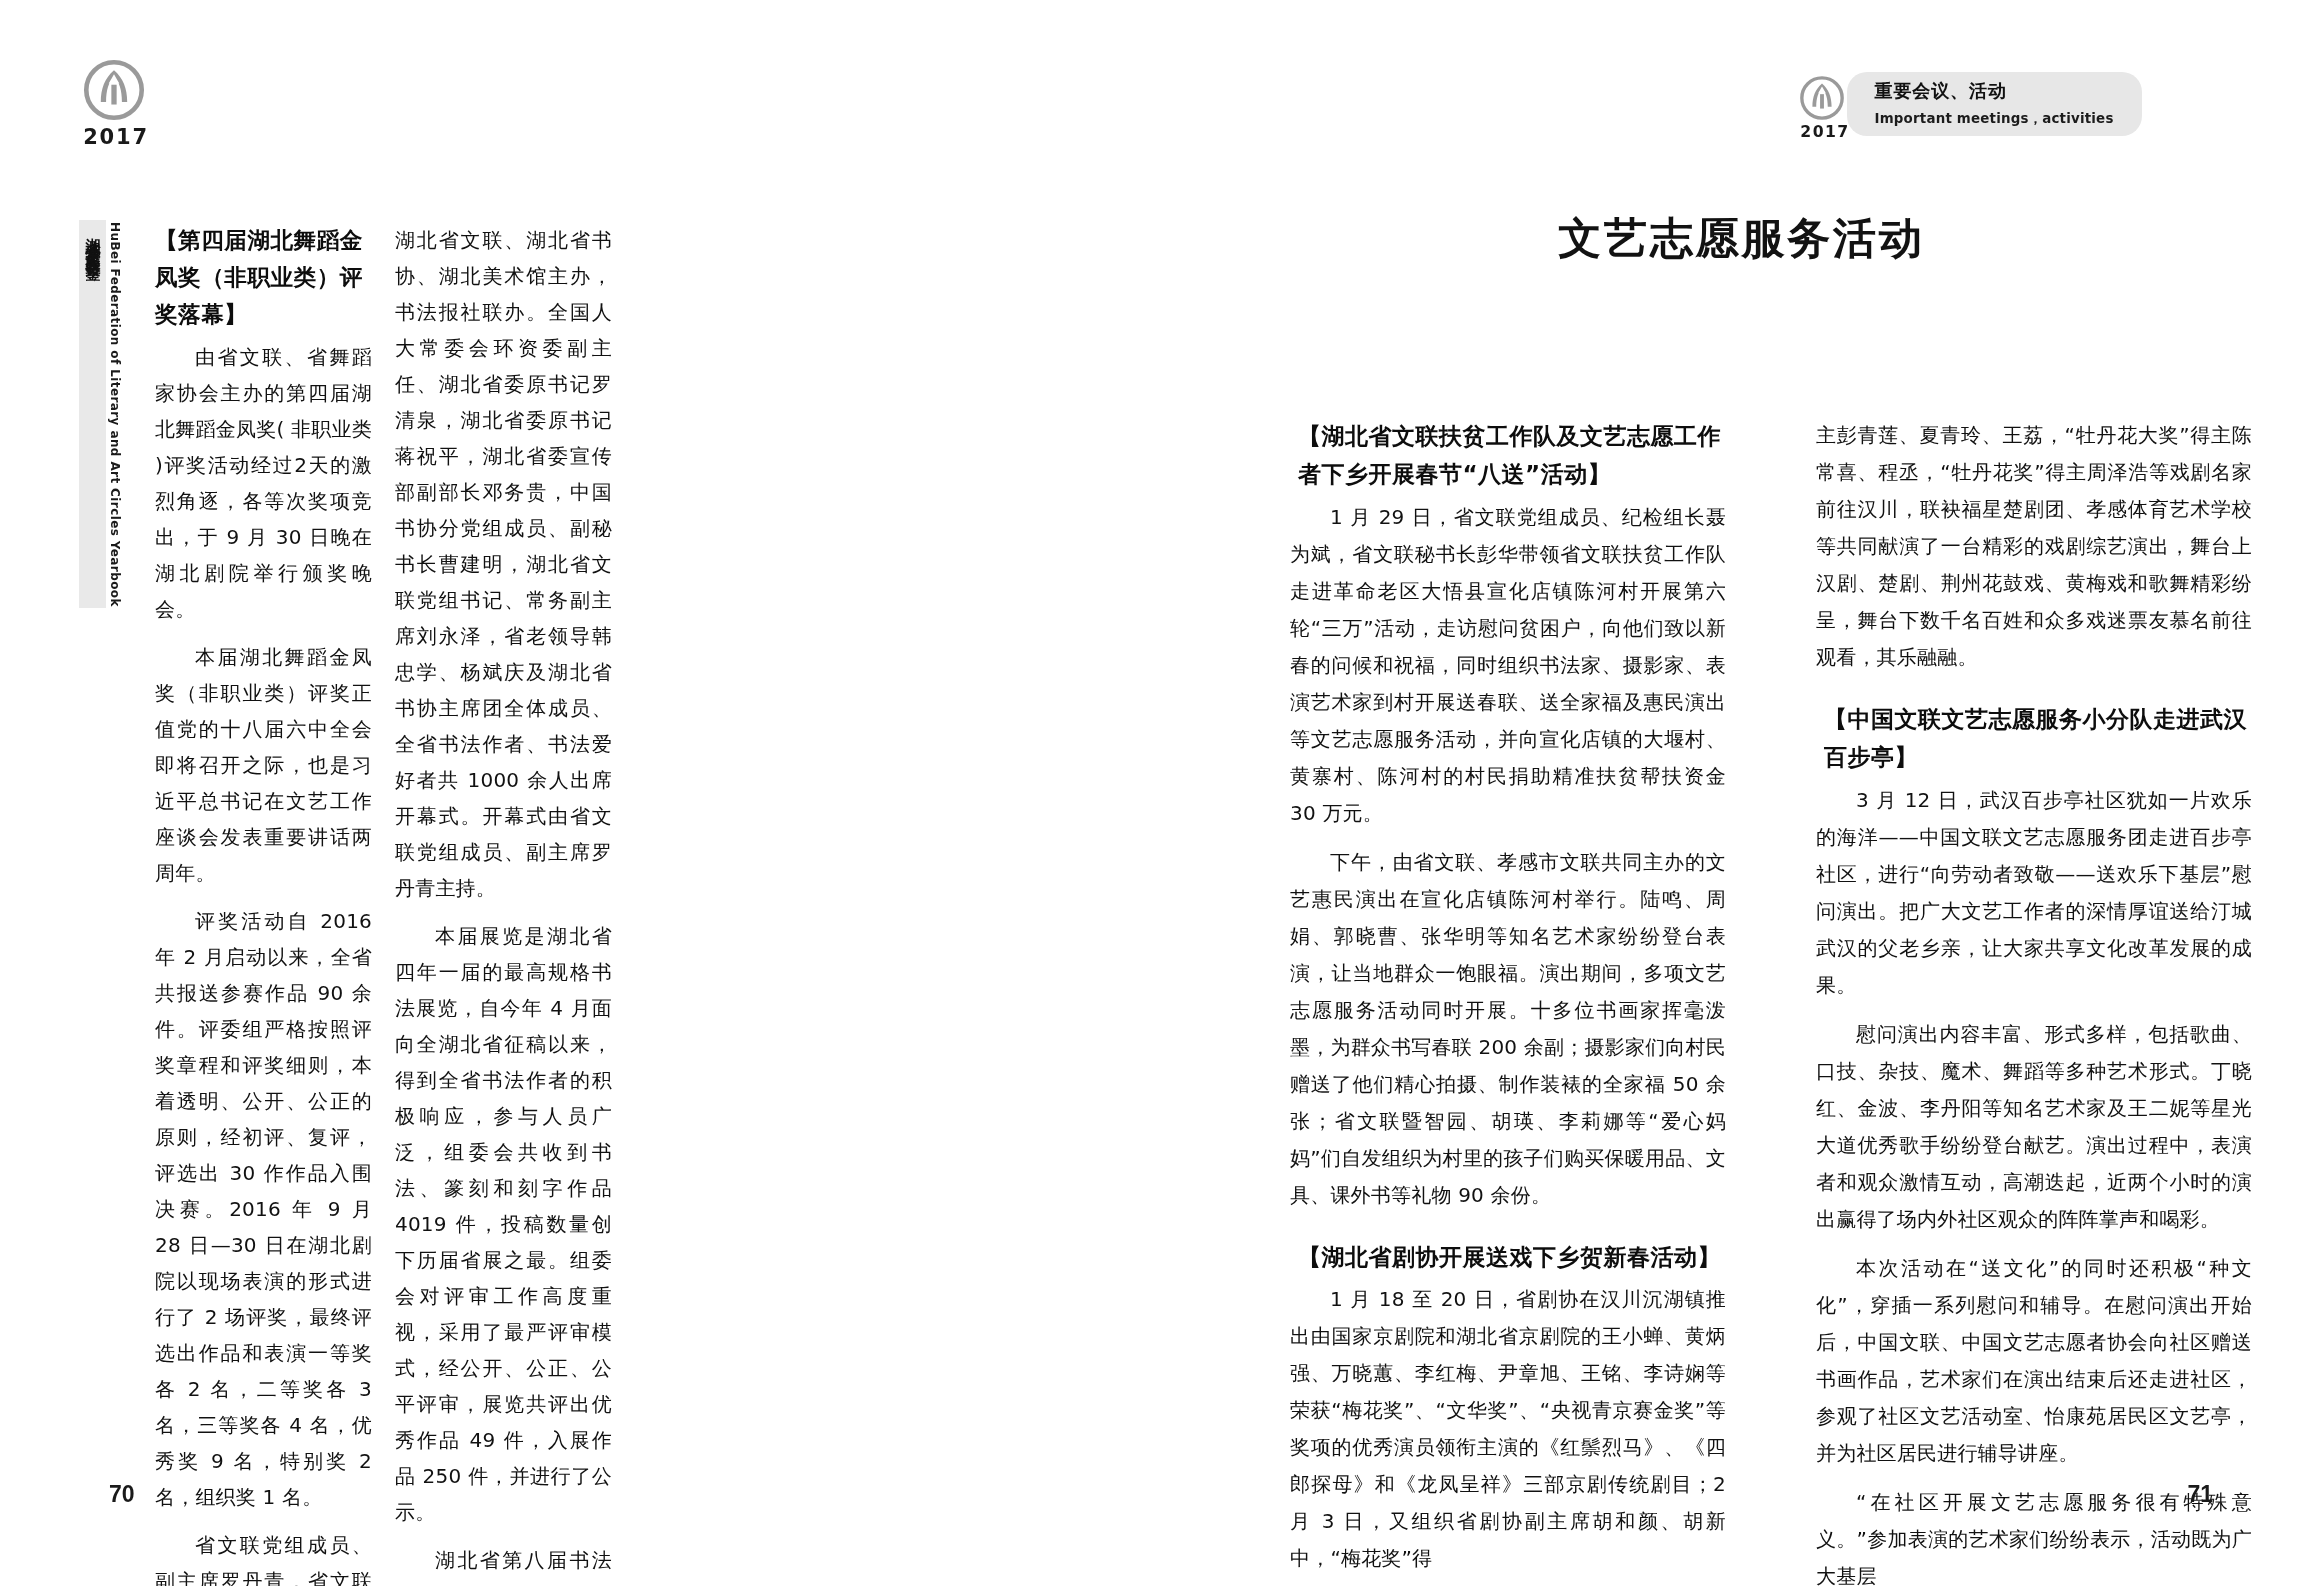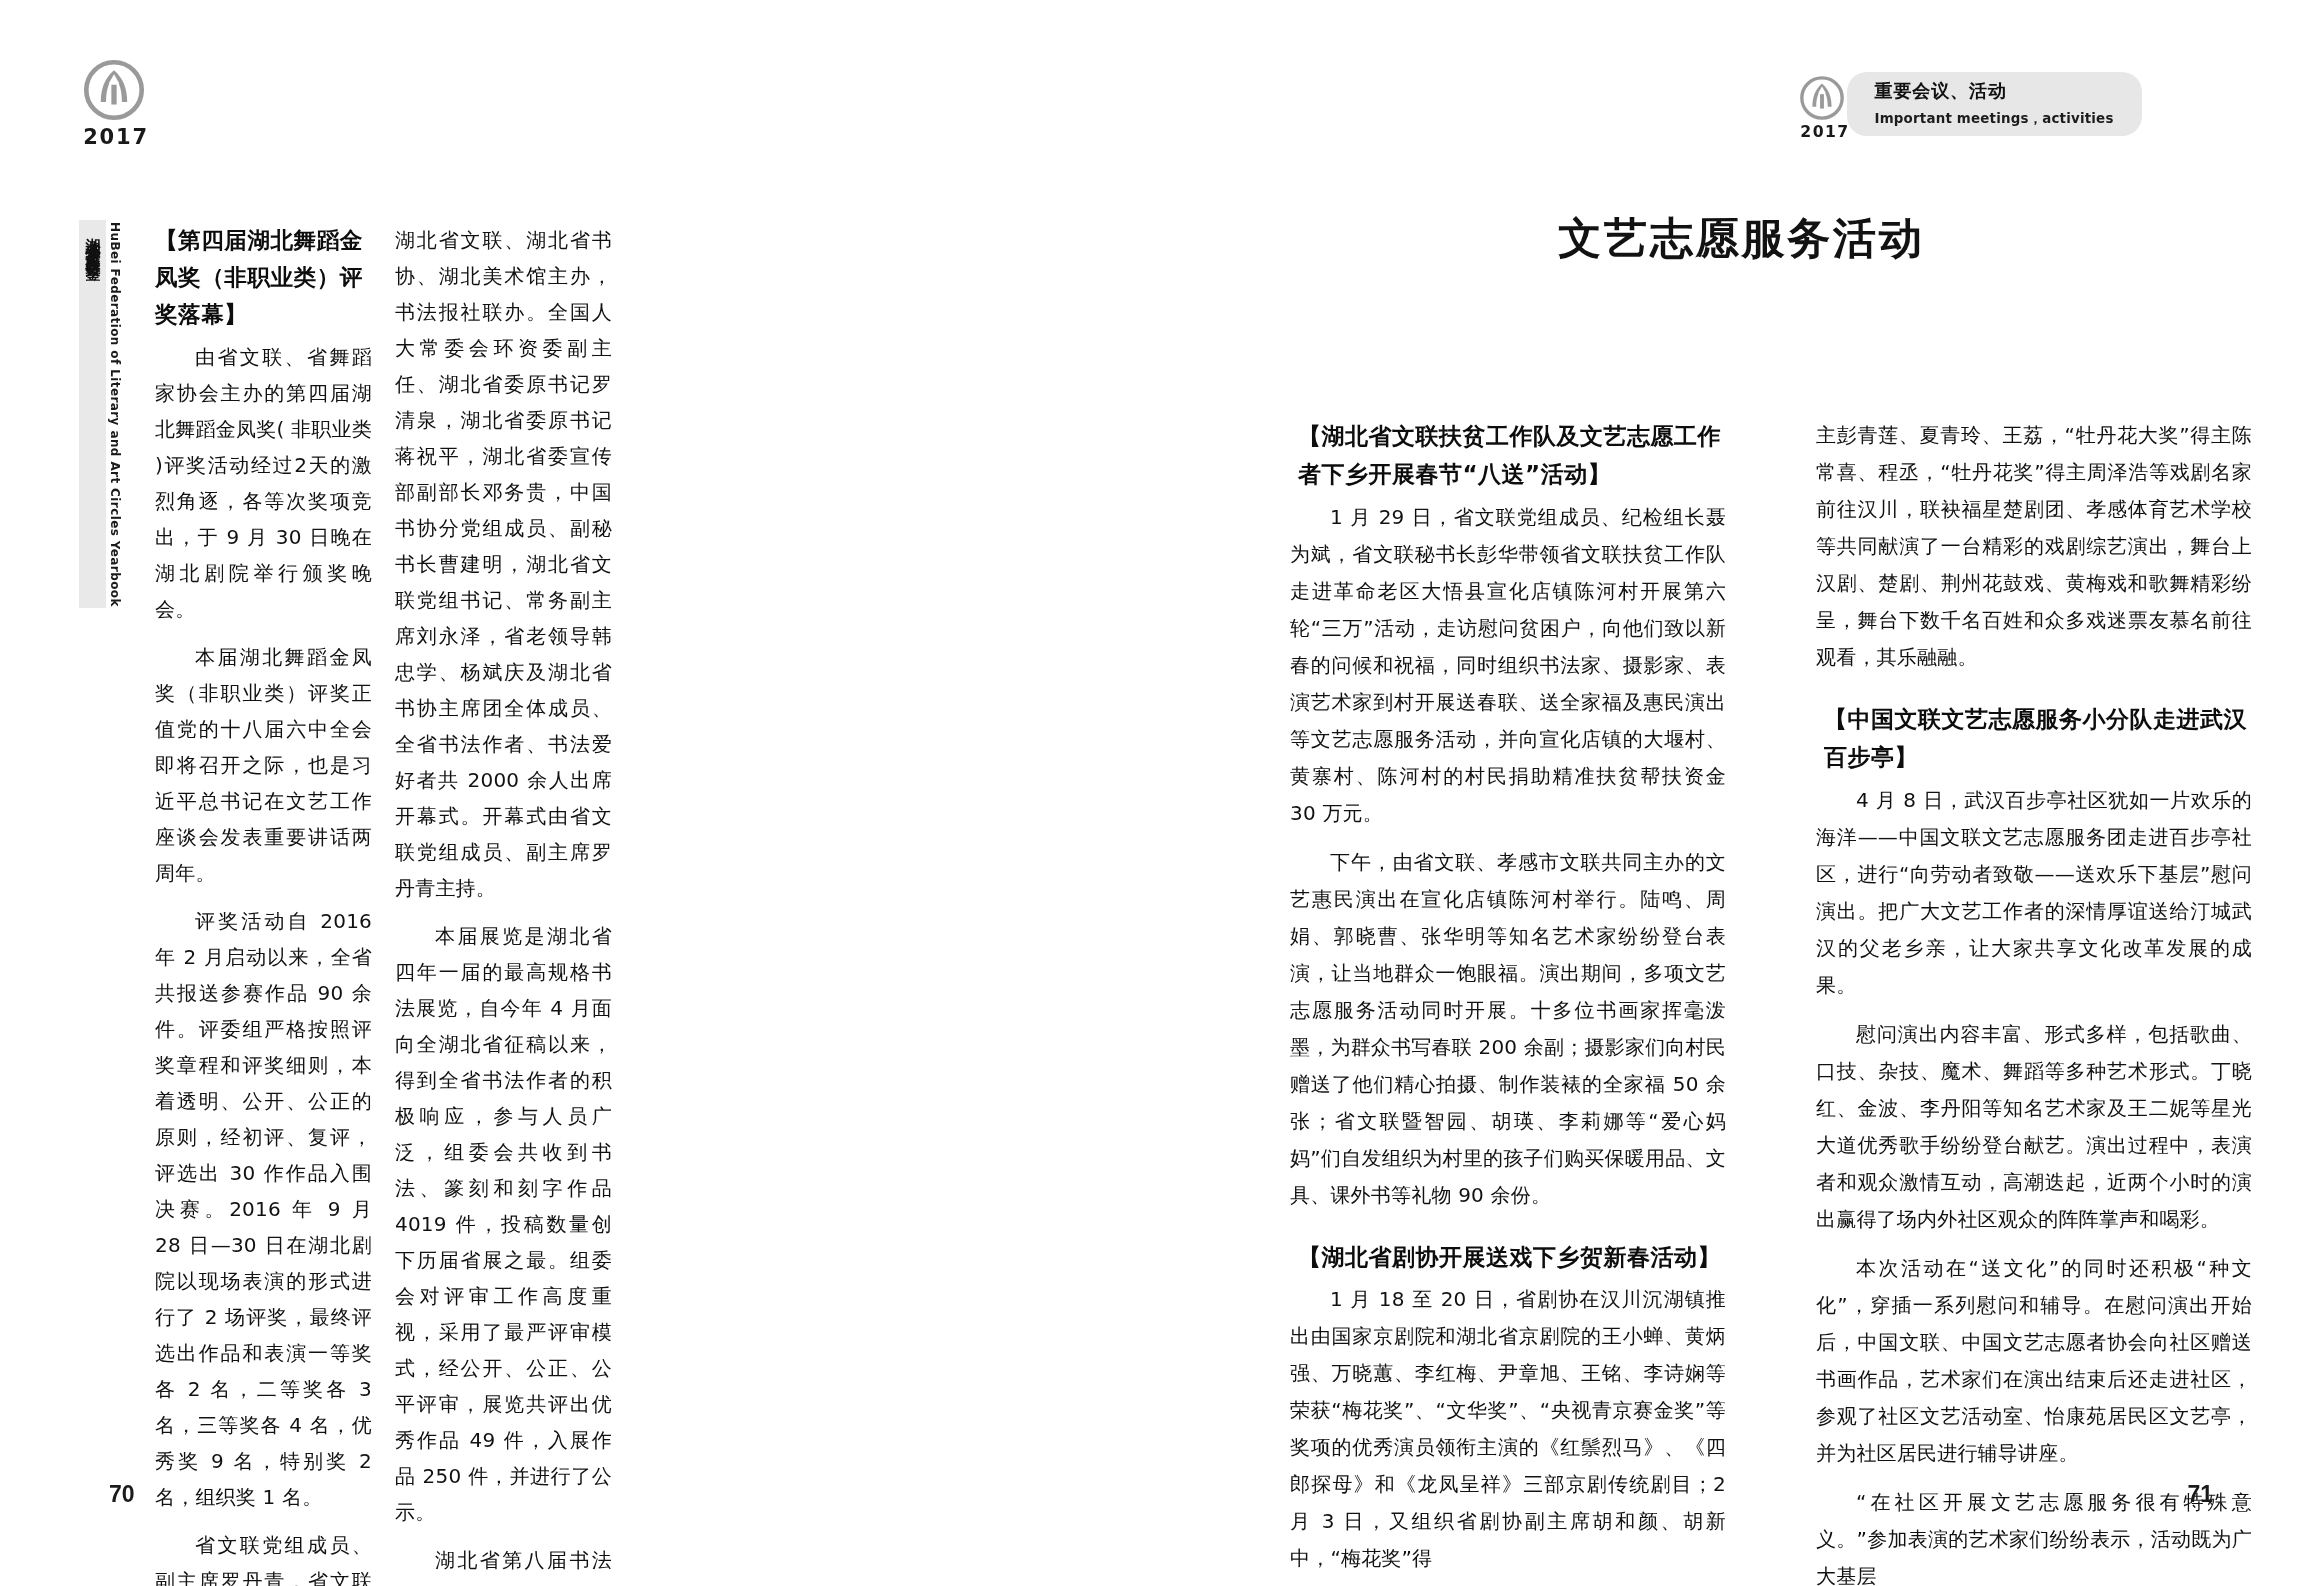--- a/index.html
+++ b/index.html
@@ -246,21 +246,21 @@
     <div id="left-col-1">
       <p class="sec-head cjk gap-after">【第四届湖北舞蹈金凤奖（非职业类）评奖落幕】</p>
       <p class="body-text cjk indent">由省文联、省舞蹈家协会主办的第四届湖北舞蹈金凤奖( 非职业类 )评奖活动经过2天的激烈角逐，各等次奖项竞出，于 9 月 30 日晚在湖北剧院举行颁奖晚会。</p>
       <p class="body-text cjk indent">本届湖北舞蹈金凤奖（非职业类）评奖正值党的十八届六中全会即将召开之际，也是习近平总书记在文艺工作座谈会发表重要讲话两周年。</p>
       <p class="body-text cjk indent">评奖活动自 2016 年 2 月启动以来，全省共报送参赛作品 90 余件。评委组严格按照评奖章程和评奖细则，本着透明、公开、公正的原则，经初评、复评，评选出 30 作作品入围决赛。2016 年 9 月 28 日—30 日在湖北剧院以现场表演的形式进行了 2 场评奖，最终评选出作品和表演一等奖各 2 名，二等奖各 3 名，三等奖各 4 名，优秀奖 9 名，特别奖 2 名，组织奖 1 名。</p>
       <p class="body-text cjk indent">省文联党组成员、副主席罗丹青，省文联副主席、省舞协主席梅昌胜等出席颁奖晚会，为获奖作品和演员颁奖，罗丹青致词祝贺。</p>
 
     </div>
 
     <div id="left-col-2">
-      <p class="body-text cjk">湖北省文联、湖北省书协、湖北美术馆主办，书法报社联办。全国人大常委会环资委副主任、湖北省委原书记罗清泉，湖北省委原书记蒋祝平，湖北省委宣传部副部长邓务贵，中国书协分党组成员、副秘书长曹建明，湖北省文联党组书记、常务副主席刘永泽，省老领导韩忠学、杨斌庆及湖北省书协主席团全体成员、全省书法作者、书法爱好者共 2000 余人出席开幕式。开幕式由省文联党组成员、副主席罗丹青主持。</p>
+      <p class="body-text cjk">湖北省文联、湖北省书协、湖北美术馆主办，书法报社联办。全国人大常委会环资委副主任、湖北省委原书记罗清泉，湖北省委原书记蒋祝平，湖北省委宣传部副部长邓务贵，中国书协分党组成员、副秘书长曹建明，湖北省文联党组书记、常务副主席刘永泽，省老领导韩忠学、杨斌庆及湖北省书协主席团全体成员、全省书法作者、书法爱好者共 1000 余人出席开幕式。开幕式由省文联党组成员、副主席罗丹青主持。</p>
       <p class="body-text cjk indent">本届展览是湖北省四年一届的最高规格书法展览，自今年 4 月面向全湖北省征稿以来，得到全省书法作者的积极响应，参与人员广泛，组委会共收到书法、篆刻和刻字作品 4019 件，投稿数量创下历届省展之最。组委会对评审工作高度重视，采用了最严评审模式，经公开、公正、公平评审，展览共评出优秀作品 49 件，入展作品 250 件，并进行了公示。</p>
       <p class="body-text cjk indent">湖北省第八届书法篆刻展是新一届湖北省书协主张固基培源的发展理念的结果，反映了湖北作者回归传统、回归书法本体的艺术追求。以湖北省第八届书法篆刻作品展为标志的第四届湖北书法艺术节同时开幕，本届书法艺术节由近 60 场各类型书法活动组成，精彩纷呈，好戏连台，成为了文化惠民的一道亮丽风景线。</p>
     </div>
 
     <div class="folio" id="folio-left">70</div>
   </div>
 
   <div class="page-half" id="right-page"></div>
 
   <div id="rp-header">
@@ -285,21 +285,21 @@
     <p class="sec-head cjk gap-after">【湖北省文联扶贫工作队及文艺志愿工作者下乡开展春节“八送”活动】</p>
     <p class="body-text cjk indent">1 月 29 日，省文联党组成员、纪检组长聂为斌，省文联秘书长彭华带领省文联扶贫工作队走进革命老区大悟县宣化店镇陈河村开展第六轮“三万”活动，走访慰问贫困户，向他们致以新春的问候和祝福，同时组织书法家、摄影家、表演艺术家到村开展送春联、送全家福及惠民演出等文艺志愿服务活动，并向宣化店镇的大堰村、黄寨村、陈河村的村民捐助精准扶贫帮扶资金 30 万元。</p>
     <p class="body-text cjk indent">下午，由省文联、孝感市文联共同主办的文艺惠民演出在宣化店镇陈河村举行。陆鸣、周娟、郭晓曹、张华明等知名艺术家纷纷登台表演，让当地群众一饱眼福。演出期间，多项文艺志愿服务活动同时开展。十多位书画家挥毫泼墨，为群众书写春联 200 余副；摄影家们向村民赠送了他们精心拍摄、制作装裱的全家福 50 余张；省文联暨智园、胡瑛、李莉娜等“爱心妈妈”们自发组织为村里的孩子们购买保暖用品、文具、课外书等礼物 90 余份。</p>
     <p class="sec-head cjk gap-before gap-after">【湖北省剧协开展送戏下乡贺新春活动】</p>
     <p class="body-text cjk indent">1 月 18 至 20 日，省剧协在汉川沉湖镇推出由国家京剧院和湖北省京剧院的王小蝉、黄炳强、万晓蕙、李红梅、尹章旭、王铭、李诗娴等荣获“梅花奖”、“文华奖”、“央视青京赛金奖”等奖项的优秀演员领衔主演的《红鬃烈马》、《四郎探母》和《龙凤呈祥》三部京剧传统剧目；2 月 3 日，又组织省剧协副主席胡和颜、胡新中，“梅花奖”得</p>
   </div>
 
   <div id="right-col-2">
     <p class="body-text cjk">主彭青莲、夏青玲、王荔，“牡丹花大奖”得主陈常喜、程丞，“牡丹花奖”得主周泽浩等戏剧名家前往汉川，联袂福星楚剧团、孝感体育艺术学校等共同献演了一台精彩的戏剧综艺演出，舞台上汉剧、楚剧、荆州花鼓戏、黄梅戏和歌舞精彩纷呈，舞台下数千名百姓和众多戏迷票友慕名前往观看，其乐融融。</p>
     <p class="sec-head cjk gap-before gap-after">【中国文联文艺志愿服务小分队走进武汉百步亭】</p>
-    <p class="body-text cjk indent">4 月 8 日，武汉百步亭社区犹如一片欢乐的海洋——中国文联文艺志愿服务团走进百步亭社区，进行“向劳动者致敬——送欢乐下基层”慰问演出。把广大文艺工作者的深情厚谊送给汀城武汉的父老乡亲，让大家共享文化改革发展的成果。</p>
+    <p class="body-text cjk indent">3 月 12 日，武汉百步亭社区犹如一片欢乐的海洋——中国文联文艺志愿服务团走进百步亭社区，进行“向劳动者致敬——送欢乐下基层”慰问演出。把广大文艺工作者的深情厚谊送给汀城武汉的父老乡亲，让大家共享文化改革发展的成果。</p>
     <p class="body-text cjk indent">慰问演出内容丰富、形式多样，包括歌曲、口技、杂技、魔术、舞蹈等多种艺术形式。丁晓红、金波、李丹阳等知名艺术家及王二妮等星光大道优秀歌手纷纷登台献艺。演出过程中，表演者和观众激情互动，高潮迭起，近两个小时的演出赢得了场内外社区观众的阵阵掌声和喝彩。</p>
     <p class="body-text cjk indent">本次活动在“送文化”的同时还积极“种文化”，穿插一系列慰问和辅导。在慰问演出开始后，中国文联、中国文艺志愿者协会向社区赠送书画作品，艺术家们在演出结束后还走进社区，参观了社区文艺活动室、怡康苑居民区文艺亭，并为社区居民进行辅导讲座。</p>
     <p class="body-text cjk indent">“在社区开展文艺志愿服务很有特殊意义。”参加表演的艺术家们纷纷表示，活动既为广大基层</p>
   </div>
 
   <div class="folio" id="folio-right">71</div>
 
 </div>
 
 

